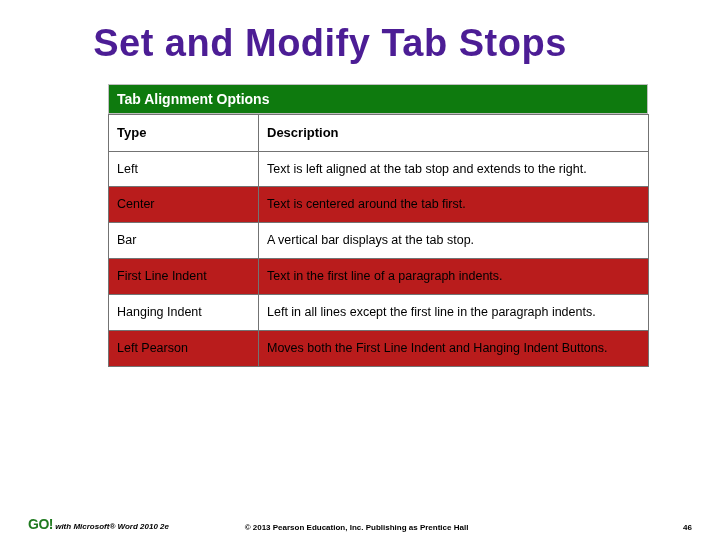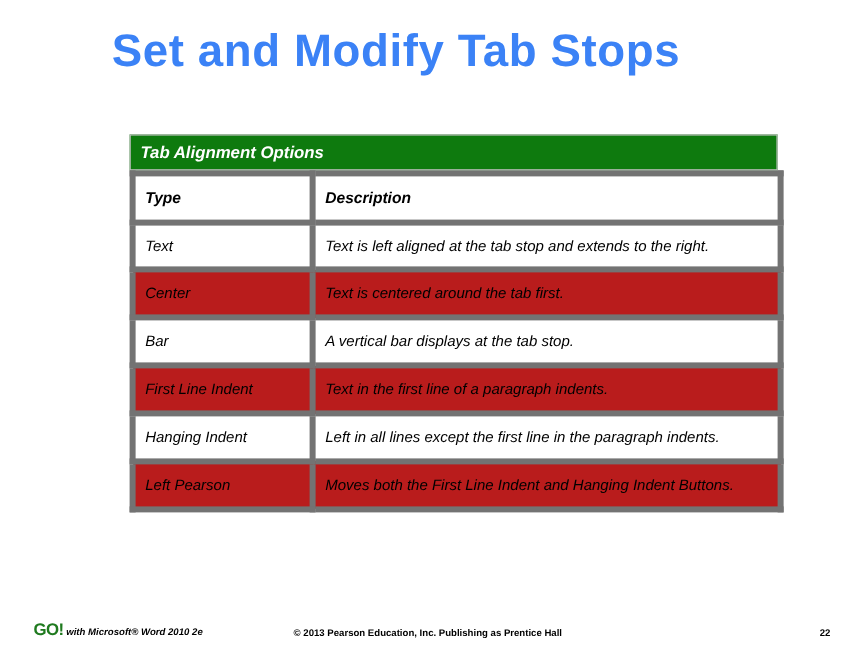--- a/index.html
+++ b/index.html
@@ -19,49 +19,48 @@
     box-sizing: border-box;
   }
   .title {
     position: absolute;
     top: 22px;
     left: 0;
     width: 660px;
     text-align: center;
     font-size: 38px;
     font-weight: bold;
-    color: #3b82f6;
+    color: #4c1d95;
     letter-spacing: 0.5px;
   }
   .table-wrap {
     position: absolute;
-    top: 112px;
+    top: 84px;
     left: 108px;
     width: 540px;
-    font-style: italic;
   }
   .caption {
     background: #0e7a0e;
     color: #ffffff;
     font-weight: bold;
     font-size: 14px;
     padding: 6px 8px;
     border: 1px solid #bfbfbf;
   }
   table {
     border-collapse: collapse;
     width: 100%;
     table-layout: fixed;
     font-size: 12.5px;
     color: #000;
   }
   col.type-col { width: 150px; }
   col.desc-col { width: 390px; }
   th, td {
-    border: 5px solid #737373;
+    border: 1px solid #737373;
     padding: 9px 8px;
     text-align: left;
     vertical-align: middle;
     line-height: 1.35;
   }
   th {
     background: #ffffff;
     font-weight: bold;
     font-size: 13px;
   }
@@ -124,21 +123,21 @@
           <col class="desc-col">
       </colgroup>
       <thead>
         <tr>
           <th>Type</th>
           <th>Description</th>
         </tr>
       </thead>
       <tbody>
         <tr class="norm">
-          <td>Text</td>
+          <td>Left</td>
           <td>Text is left aligned at the tab stop and extends to the right.</td>
         </tr>
         <tr class="alt">
           <td>Center</td>
           <td>Text is centered around the tab first.</td>
         </tr>
         <tr class="norm">
           <td>Bar</td>
           <td>A vertical bar displays at the tab stop.</td>
         </tr>
@@ -156,16 +155,16 @@
         </tr>
       </tbody>
     </table>
   </div>
 
   <div class="footer">
     <div class="footer-left">
       <span class="go-logo">GO!</span><span> with Microsoft® Word  2010 2e</span>
     </div>
     <div class="footer-center">© 2013 Pearson Education, Inc. Publishing as Prentice Hall</div>
-    <div class="footer-right">22</div>
+    <div class="footer-right">46</div>
   </div>
 
 </div>
 
 </body></html>

